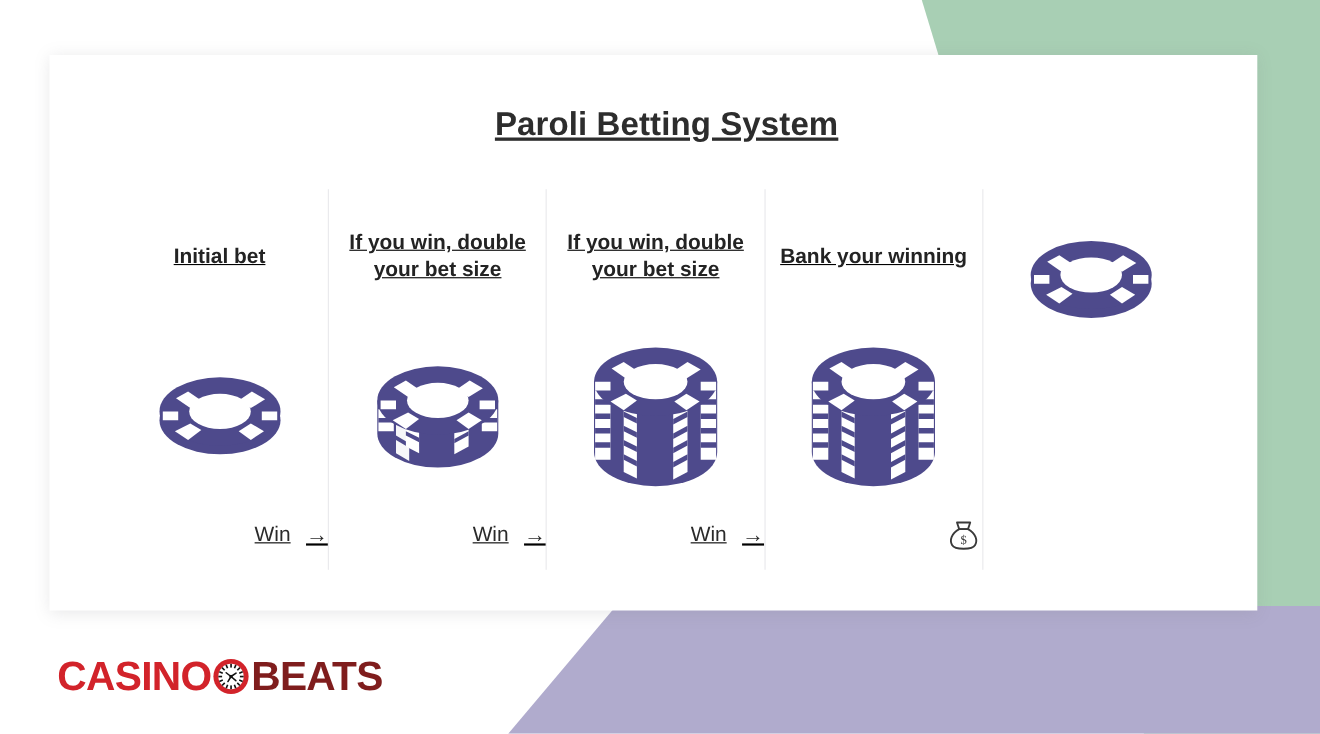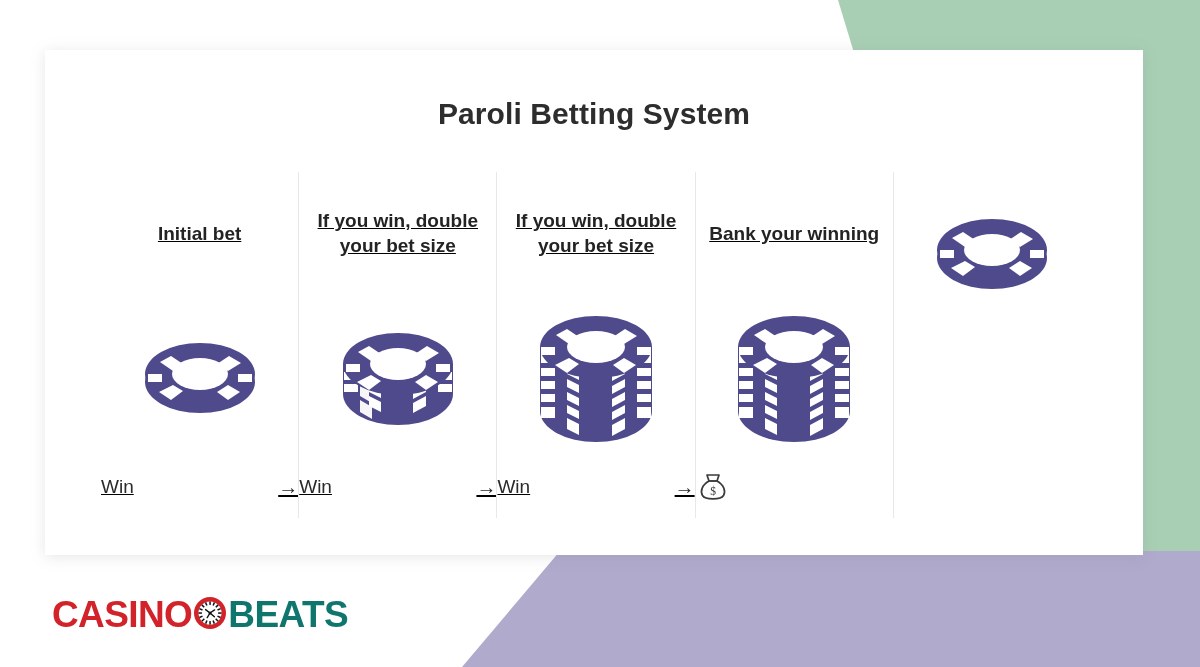--- a/index.html
+++ b/index.html
@@ -31,27 +31,28 @@
     width: 1098px;
     height: 505px;
     background: #ffffff;
     box-shadow: 0 2px 14px rgba(120,120,130,0.18);
     z-index: 5;
   }
 
   #card-title {
     position: absolute;
     top: 47px;
-    left: 0;
+    left: 12px;
     width: 100%;
     text-align: center;
     font-size: 30px;
     font-weight: bold;
     color: #2d2d2d;
     letter-spacing: 0.1px;
+    text-decoration: underline;
   }
 
   
   #columns {
     position: absolute;
     top: 122px;
     left: 56px;
     width: 990px;
     height: 346px;
     display: flex;
@@ -89,49 +90,49 @@
     align-items: center;
     justify-content: center;
   }
   .col-art svg { display: block; }
 
   .col-footer {
     height: 62px;
     width: 100%;
     display: flex;
     align-items: center;
-    justify-content: space-between;
+    justify-content: flex-end;
     gap: 14px;
     font-size: 19px;
     color: #2a2a2a;
   }
   .footer-arrow {
     font-size: 20px;
     color: #2a2a2a;
     line-height: 1;
   }
   .footer-bag { display: block; }
 
   
   #logo {
     position: absolute;
     left: 52px;
     top: 596px;
     display: flex;
-    align-items: flex-start;
+    align-items: center;
     z-index: 6;
   }
   .logo-word {
     font-size: 37px;
     font-weight: bold;
     letter-spacing: -0.6px;
     line-height: 1;
   }
   #logo-casino { color: #d2232a; }
-  #logo-beats  { color: #0f766e; }
+  #logo-beats  { color: #7f1d1d; }
   #logo-wheel  { display: block; margin: 0 1px; }
 </style>
 </head>
 <body>
 
 <svg id="bg-shapes" viewBox="0 0 1200 667" width="1200" height="667" aria-hidden="true">
   <polygon points="838,0 1200,0 1200,667 1040,667" fill="#a8cfb4"></polygon>
   <polygon points="462,667 1200,667 1200,551 560,551" fill="#b0abcd"></polygon>
 </svg>
 

